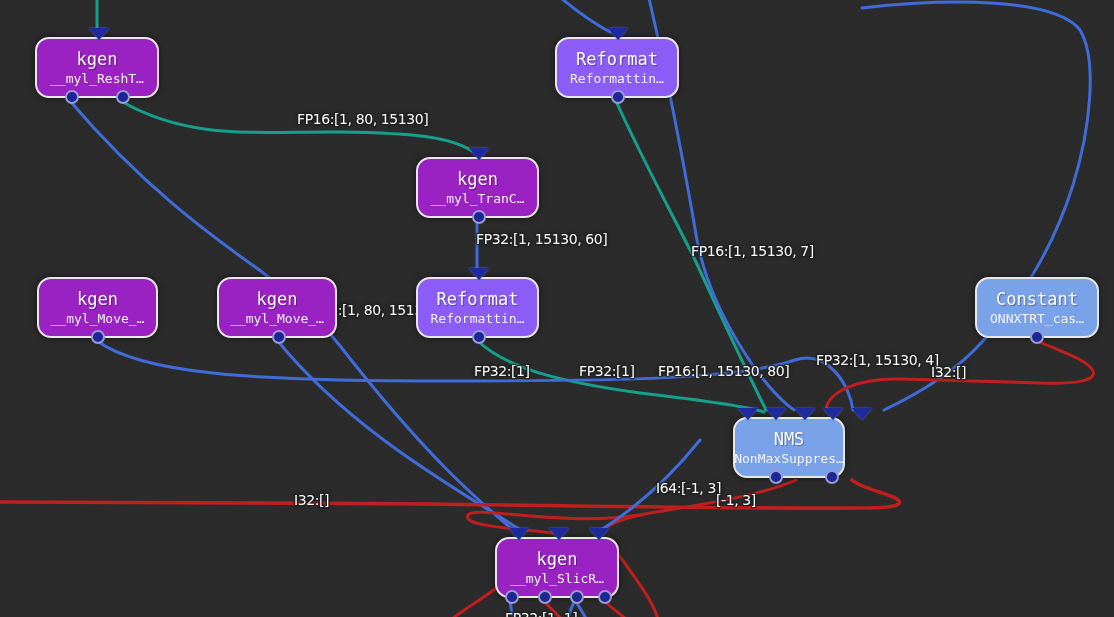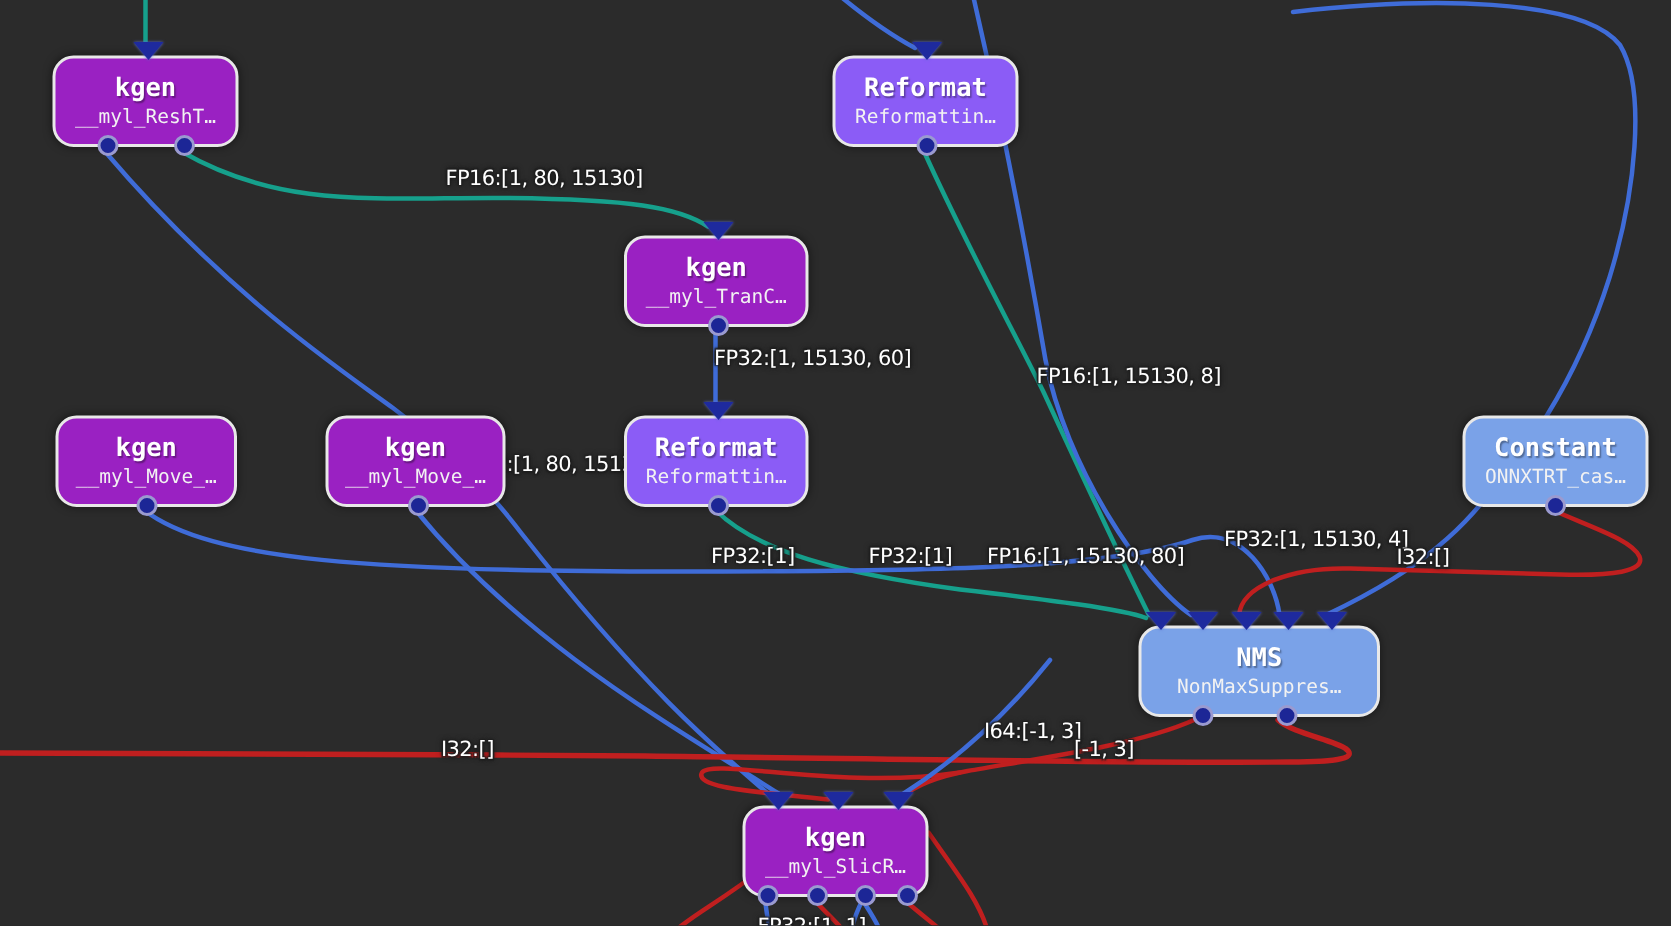--- a/index.html
+++ b/index.html
@@ -25,21 +25,21 @@
 
   .node{
     position:absolute;z-index:3;box-sizing:border-box;
     border:2px solid #e8e8e8;border-radius:14px;
     display:flex;flex-direction:column;align-items:center;justify-content:center;
     box-shadow:0 0 6px rgba(0,0,0,0.5);
   }
   .node.purple{background:#9a21c2;}
   .node.green{background:#8b5cf6;}
   .node.ltblue{background:#7aa2e8;}
-  .nt{font-weight:bold;font-size:17px;color:#ffffff;line-height:22px;
+  .nt{font-weight:normal;font-size:17px;color:#ffffff;line-height:22px;
       text-shadow:1px 1px 1px rgba(0,0,0,0.35);}
   .ns{font-size:13px;color:#f2f2f2;line-height:18px;white-space:nowrap;text-align:center;}
   .port-in{
     position:absolute;top:-11px;width:0;height:0;
     border-left:10px solid transparent;border-right:10px solid transparent;
     border-top:12px solid #1e2a9e;
     filter:drop-shadow(0 0 1px #5a6ad0);
   }
   .port-out{
     position:absolute;bottom:-8px;width:14px;height:14px;border-radius:50%;
@@ -91,21 +91,21 @@
 
     <path class="e blue" d="M510,600 C511,608 512,614 513,619"></path>
     <path class="e red" d="M543,600 C550,608 557,614 561,619"></path>
     <path class="e blue" d="M575,600 C571,608 569,614 568,619"></path>
     <path class="e blue" d="M575,600 C580,608 584,614 586,619"></path>
     <path class="e red" d="M603,600 C612,608 620,614 626,619"></path>
   </svg>
 
   <span class="edge-label" style="left:297px;top:111px">FP16:[1, 80, 15130]</span>
   <span class="edge-label" style="left:476px;top:231px">FP32:[1, 15130, 60]</span>
-  <span class="edge-label" style="left:691px;top:243px">FP16:[1, 15130, 8]</span>
+  <span class="edge-label" style="left:691px;top:243px">FP16:[1, 15130, 7]</span>
   <span class="edge-label under" style="left:305px;top:302px">FP32:[1, 80, 15130]</span>
   <span class="edge-label" style="left:474px;top:363px">FP32:[1]</span>
   <span class="edge-label" style="left:579px;top:363px">FP32:[1]</span>
   <span class="edge-label" style="left:658px;top:363px">FP16:[1, 15130, 80]</span>
   <span class="edge-label" style="left:816px;top:352px">FP32:[1, 15130, 4]</span>
   <span class="edge-label" style="left:931px;top:364px">I32:[]</span>
   <span class="edge-label" style="left:294px;top:492px">I32:[]</span>
   <span class="edge-label" style="left:656px;top:480px">I64:[-1, 3]</span>
   <span class="edge-label" style="left:716px;top:492px">[-1, 3]</span>
   <span class="edge-label" style="left:505px;top:610px">FP32:[1, 1]</span>
@@ -150,21 +150,21 @@
     <div class="ns">Reformattin…</div>
     <div class="port-out" style="left:54px"></div>
   </div>
 
   <div class="node ltblue" style="left:975px;top:277px;width:124px;height:61px">
     <div class="nt">Constant</div>
     <div class="ns">ONNXTRT_cas…</div>
     <div class="port-out" style="left:53px"></div>
   </div>
 
-  <div class="node ltblue" style="left:759px;top:417px;width:161px;height:61px">
+  <div class="node ltblue" style="left:733px;top:417px;width:112px;height:61px">
     <div class="port-in" style="left:3px"></div>
     <div class="port-in" style="left:31px"></div>
     <div class="port-in" style="left:60px"></div>
     <div class="port-in" style="left:88px"></div>
     <div class="port-in" style="left:117px"></div>
     <div class="nt">NMS</div>
     <div class="ns">NonMaxSuppres…</div>
     <div class="port-out" style="left:34px"></div>
     <div class="port-out" style="left:90px"></div>
   </div>

